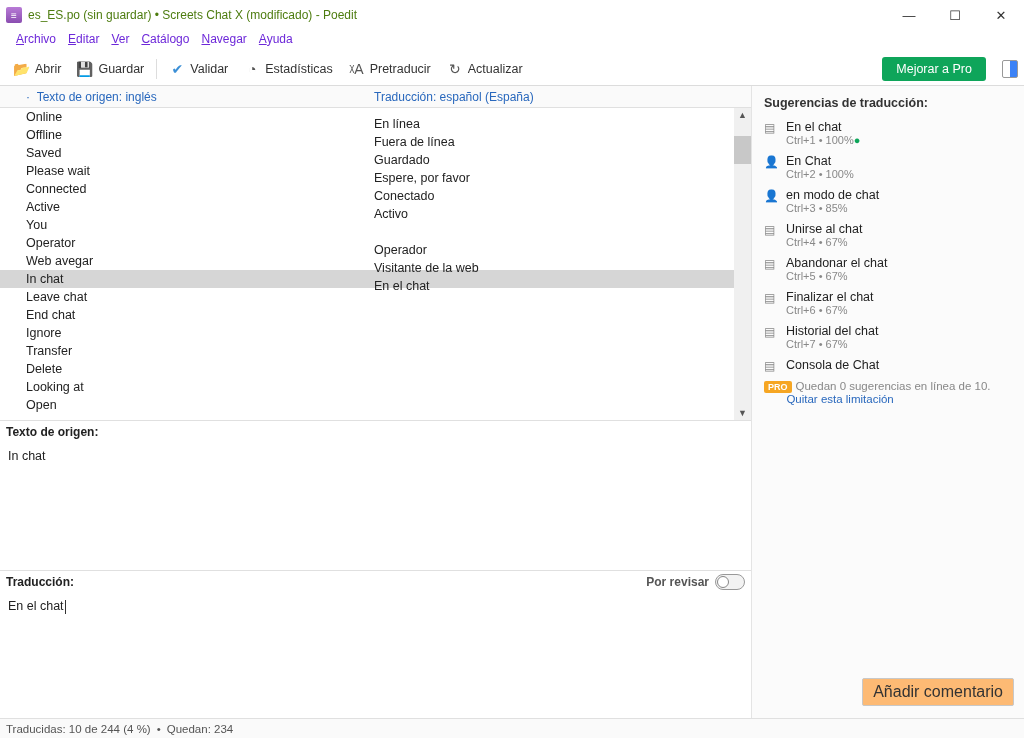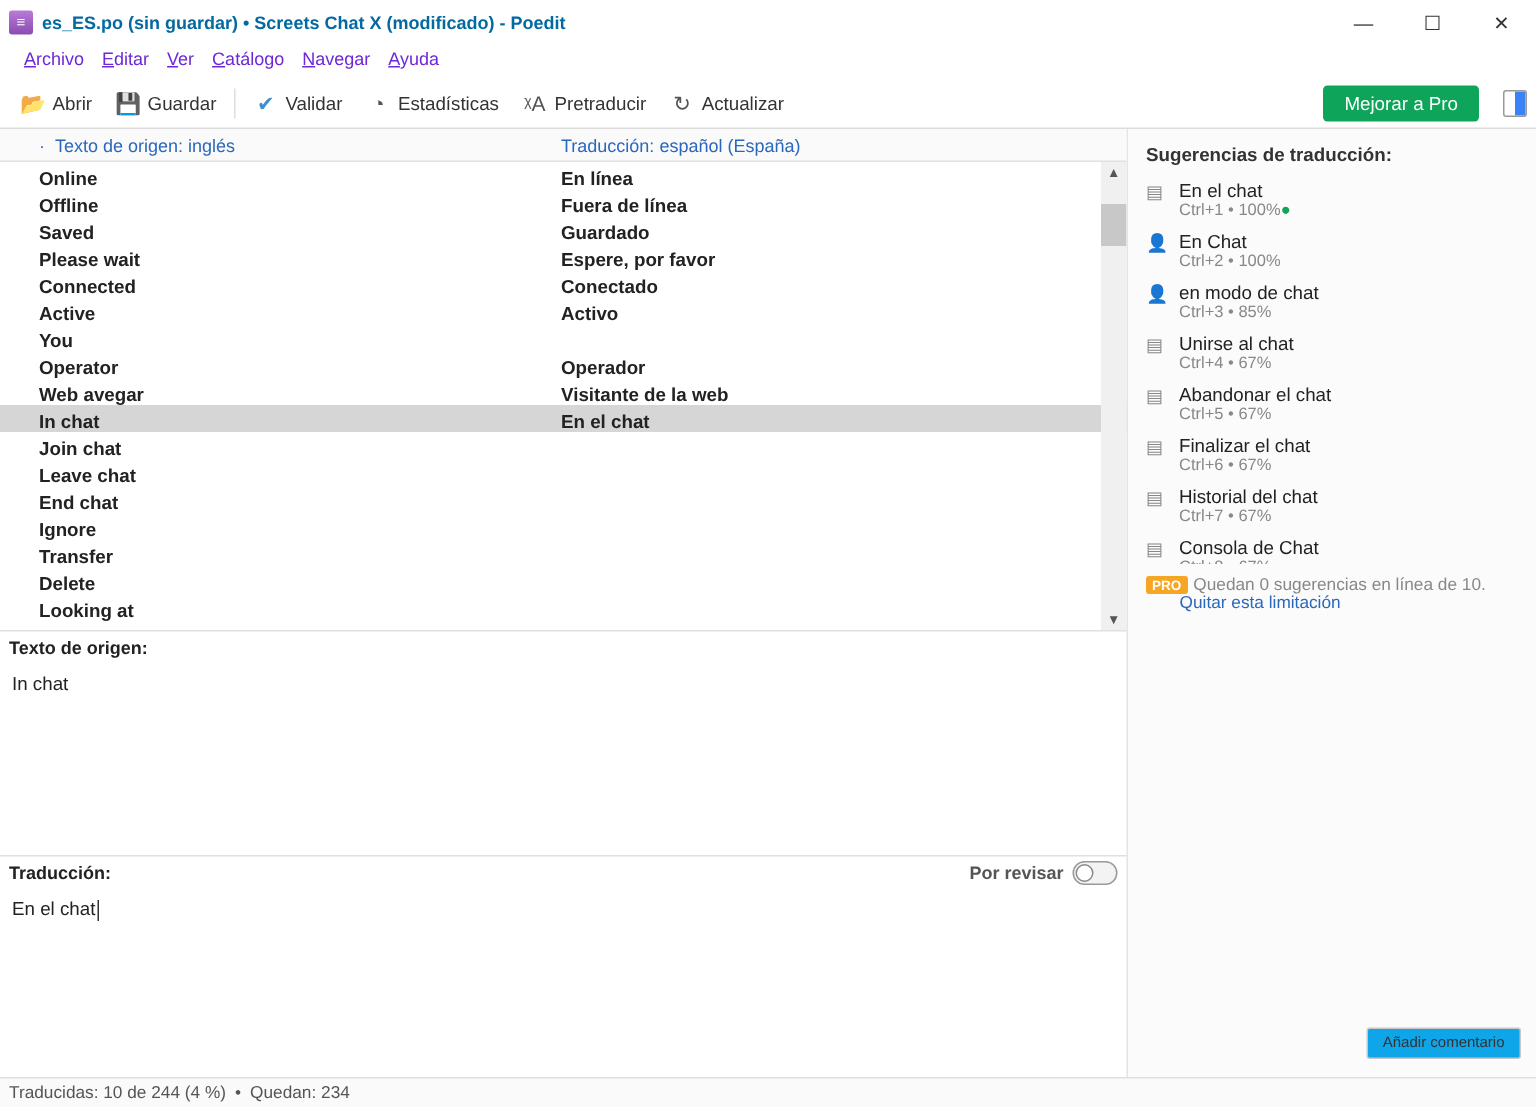--- a/index.html
+++ b/index.html
@@ -1,20 +1,20 @@
 <!DOCTYPE html>
 <html><head>
 <meta charset="utf-8">
 <style>
   * { box-sizing: border-box; margin: 0; padding: 0; font-family: "Segoe UI", Tahoma, sans-serif; }
   body { width: 1024px; height: 738px; background: #fff; display: flex; flex-direction: column; font-size: 12.5px; color: #222; }
   
   .titlebar { height: 30px; display: flex; align-items: center; padding-left: 6px; }
   .titlebar .app-icon { width: 16px; height: 16px; margin-right: 6px; background: linear-gradient(#b87bd6,#8a4db0); border-radius:2px; display:flex; align-items:center; justify-content:center; font-size:10px; color:#fff;}
-  .titlebar .title { font-size: 12px; color:#0369a1;font-weight:bold; }
+  .titlebar .title { font-size: 12px; color:#4d7c0f; }
   .titlebar .winctrls { margin-left: auto; display: flex; }
   .titlebar .winctrls div { width: 46px; height: 30px; display:flex; align-items:center; justify-content:center; font-size:13px; color:#333;}
   
   .menubar { height: 22px; display:flex; align-items:flex-start; gap:0; padding-left:10px; font-size:12px; color:#6d28d9;}
   .menubar span { padding: 2px 6px; }
   .menubar span u { text-decoration: underline; }
   
   .toolbar { height: 34px; display:flex; align-items:center; border-bottom:1px solid #dcdcdc; padding: 0 6px;}
   .tb-btn { display:flex; align-items:center; gap:5px; padding:4px 8px; font-size:12.5px; color:#333;}
   .tb-sep { width:1px; height:20px; background:#ddd; margin:0 4px;}
@@ -29,21 +29,21 @@
   .rightcol { width:272px; display:flex; flex-direction:column; background:#fbfbfb;}
   
   .list-head { height:22px; display:flex; border-bottom:1px solid #e0e0e0; font-size:12px; color:#2968bd; background:#fafafa;}
   .list-head .c1 { width:370px; padding-left:26px; display:flex; align-items:center;}
   .list-head .c2 { flex:1; padding-left:4px; display:flex; align-items:center;}
   .list-wrap { flex:1; overflow:hidden; position:relative;}
   .list-scroll { position:absolute; right:0; top:0; bottom:0; width:17px; background:#f0f0f0; display:flex; flex-direction:column; align-items:center;}
   .list-scroll .thumb { width:17px; height:28px; background:#c8c8c8; margin-top:14px; border-radius:0;}
   .list-scroll .arr { font-size:9px; color:#555; padding:2px 0;}
   .rows { }
-  .row { height:18px; display:flex; align-items:flex-end; font-size:12.5px;font-weight:bold;}
+  .row { height:18px; display:flex; align-items:center; font-size:12.5px;}
   .row .c1 { width:370px; padding-left:26px;}
   .row .c2 { flex:1; padding-left:4px;margin-top:14px;}
   .row.sel { background:#d6d6d6;}
   
   .pane { border-top:1px solid #e0e0e0; }
   .pane-h { height:22px; display:flex; align-items:center; padding:0 6px; font-weight:600; font-size:12px; color:#222;}
   .pane-source { height:150px; display:flex; flex-direction:column;}
   .pane-source .body { flex:1; padding:6px 8px; font-size:12.5px;}
   .pane-trans { height:148px; display:flex; flex-direction:column;}
   .pane-trans .pane-h { justify-content:space-between;}
@@ -58,21 +58,21 @@
   .sugg { display:flex; gap:8px; padding:4px 6px;}
   .sugg .sicon { width:14px; height:14px; margin-top:1px; color:#888; font-size:12px;}
   .sugg .stext { flex:1;}
   .sugg .stext .lbl { font-size:12.5px; color:#222;}
   .sugg .stext .meta { font-size:11px; color:#888;}
   .meta .ok { color:#0ea55a;}
   .pro-footer { padding:8px 12px; font-size:11.5px; color:#888;}
   .pro-footer .pro-badge { display:inline-block; background:#f6a623; color:#fff; font-size:9px; padding:1px 4px; border-radius:2px; margin-right:4px; font-weight:600;}
   .pro-footer .link { color:#2968bd;}
   .add-comment { margin:10px 10px 12px; align-self:flex-end;}
-  .add-comment button { background:#0ea5e9; border:1px solid #c8c8c8; padding:4px 10px; font-size:10px; color:#333; border-radius:2px;}
+  .add-comment button { background:#fdba74; border:1px solid #c8c8c8; padding:4px 10px; font-size:16px; color:#333; border-radius:2px;}
   
   .statusbar { height:20px; border-top:1px solid #e0e0e0; display:flex; align-items:center; padding:0 6px; font-size:11.5px; color:#555; background:#fafafa;}
   .statusbar .dot { margin:0 6px;}
 </style>
 </head>
 <body>
 
 <div class="titlebar">
   <div class="app-icon">≡</div>
   <div class="title">es_ES.po (sin guardar) • Screets Chat X (modificado) - Poedit</div>
@@ -165,24 +165,20 @@
             <div class="c1">Operator</div>
             <div class="c2">Operador</div>
           </div>
           <div class="row">
             <div class="c1">Web avegar</div>
             <div class="c2">Visitante de la web</div>
           </div>
           <div class="row sel">
             <div class="c1">In chat</div>
             <div class="c2">En el chat</div>
-          </div>
-          <div class="row">
-            <div class="c1">Join chat</div>
-            <div class="c2"></div>
           </div>
           <div class="row">
             <div class="c1">Leave chat</div>
             <div class="c2"></div>
           </div>
           <div class="row">
             <div class="c1">End chat</div>
             <div class="c2"></div>
           </div>
           <div class="row">

